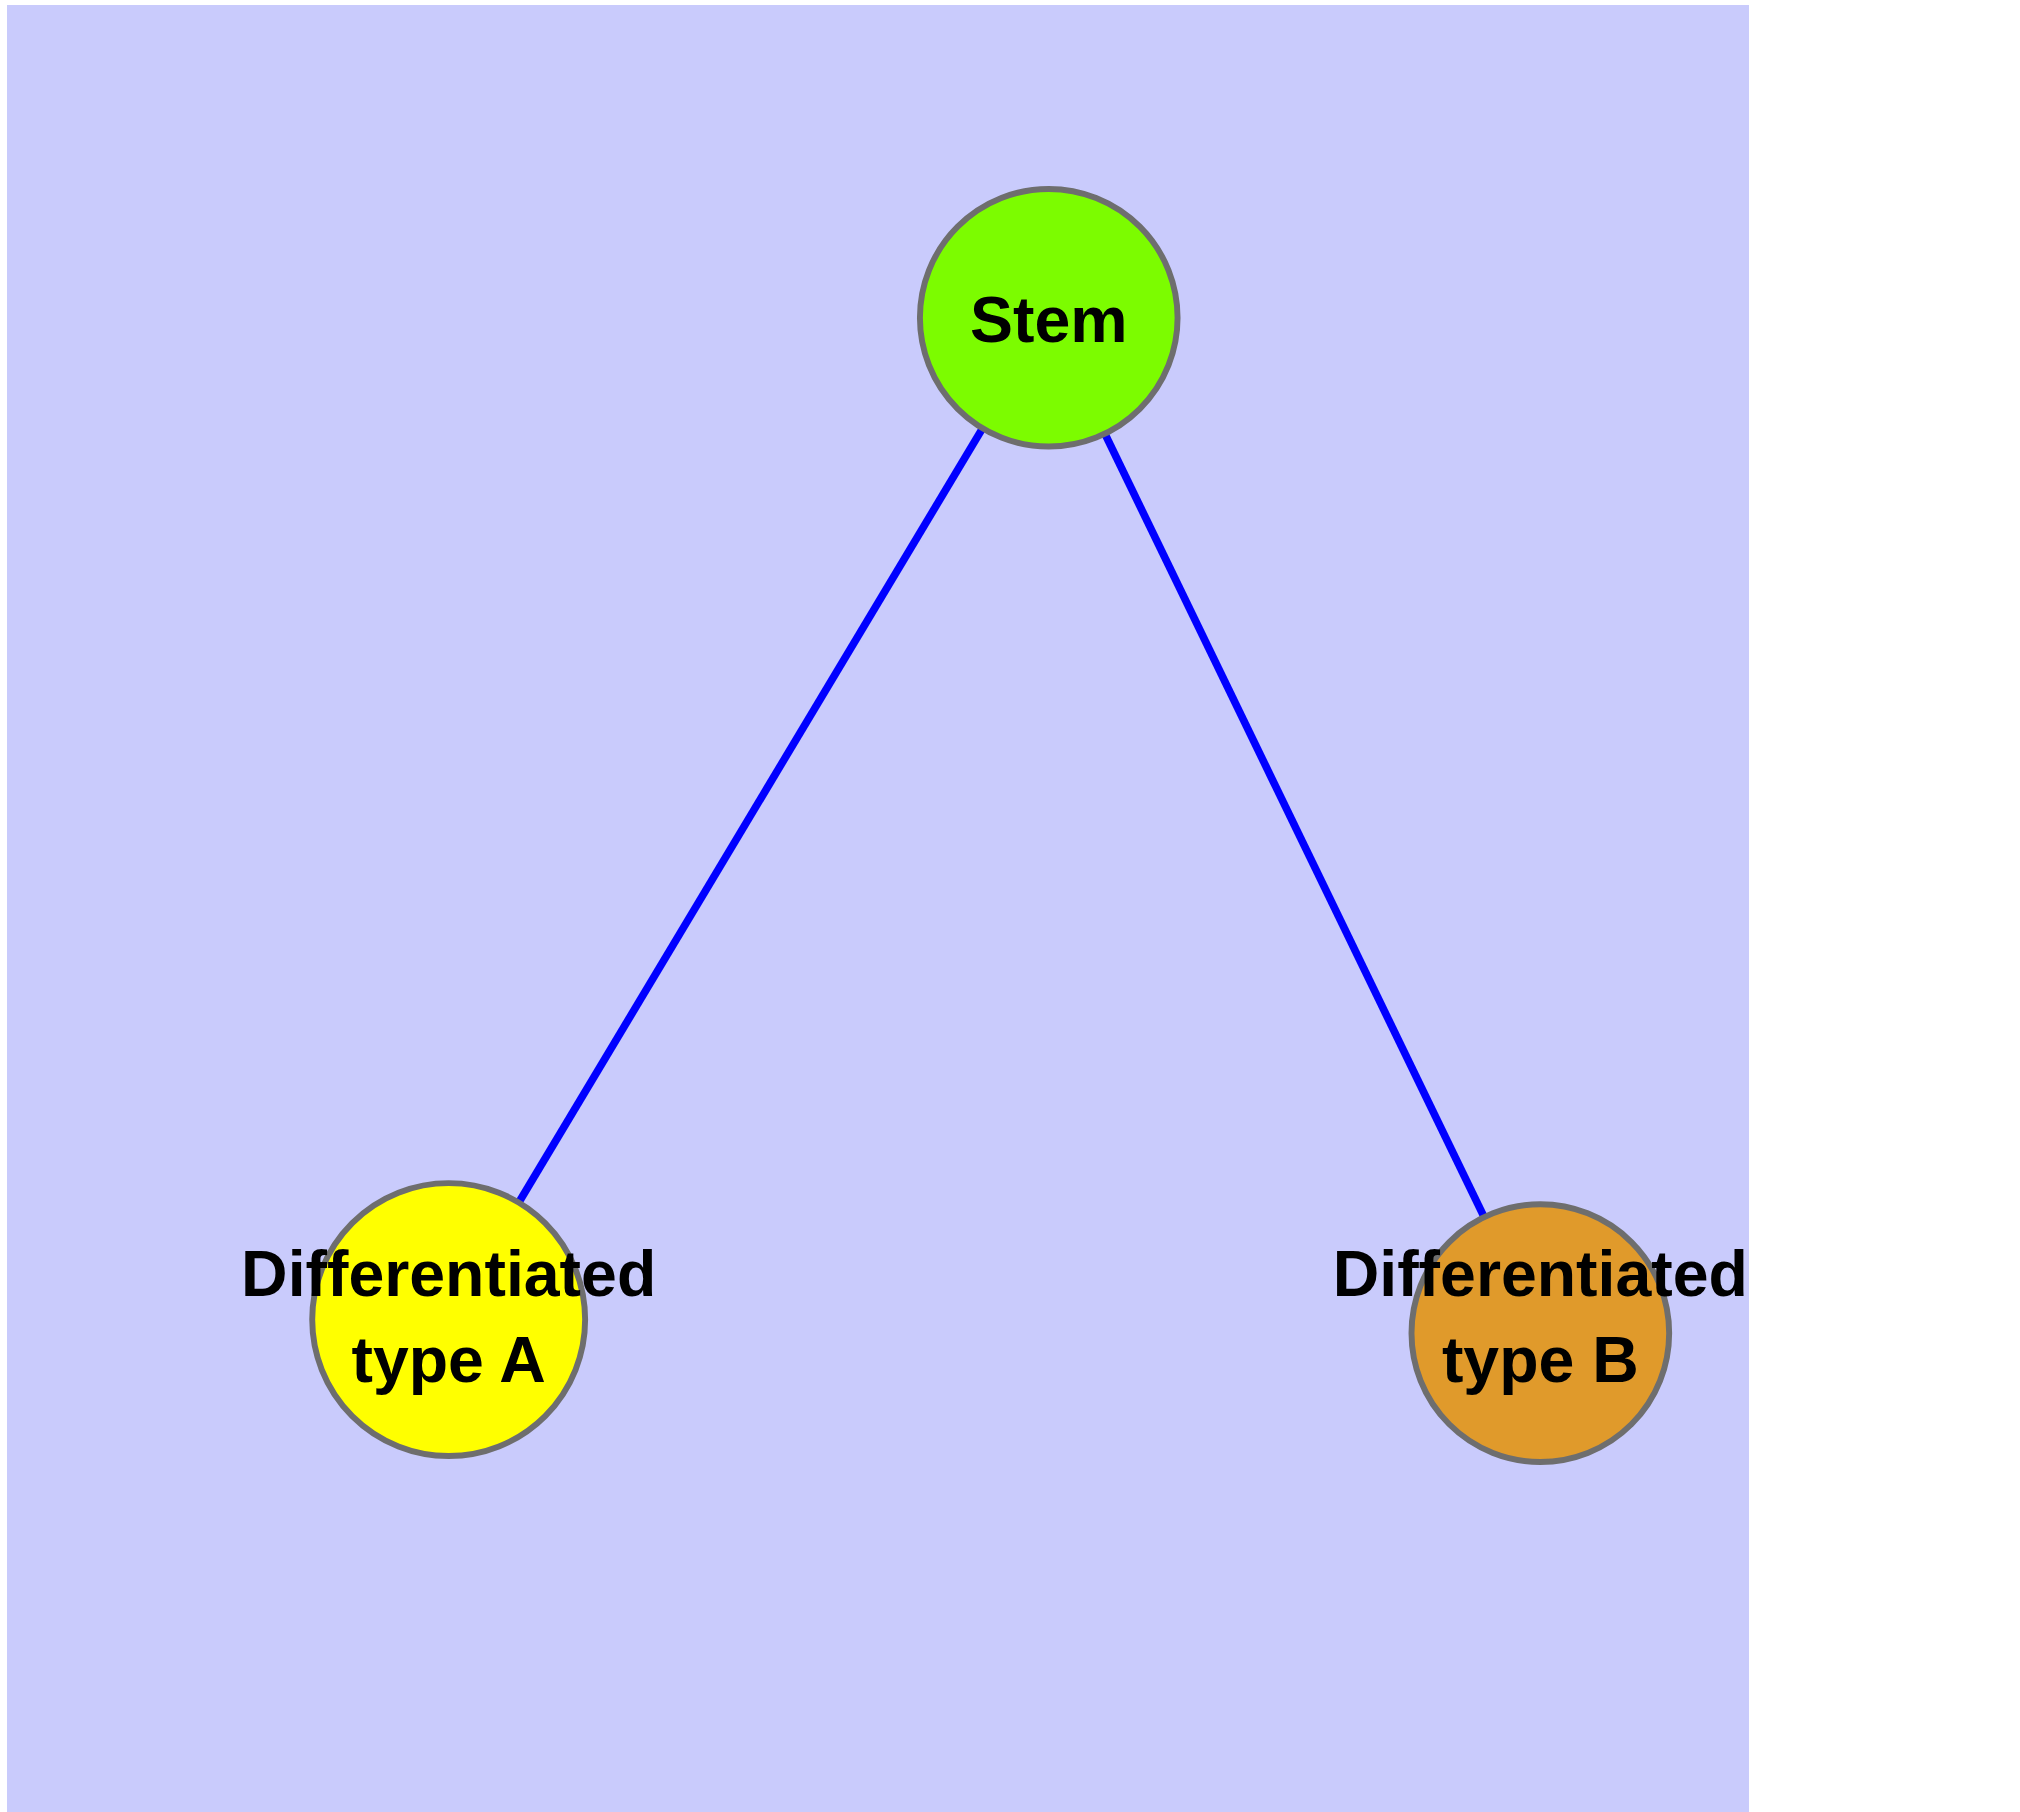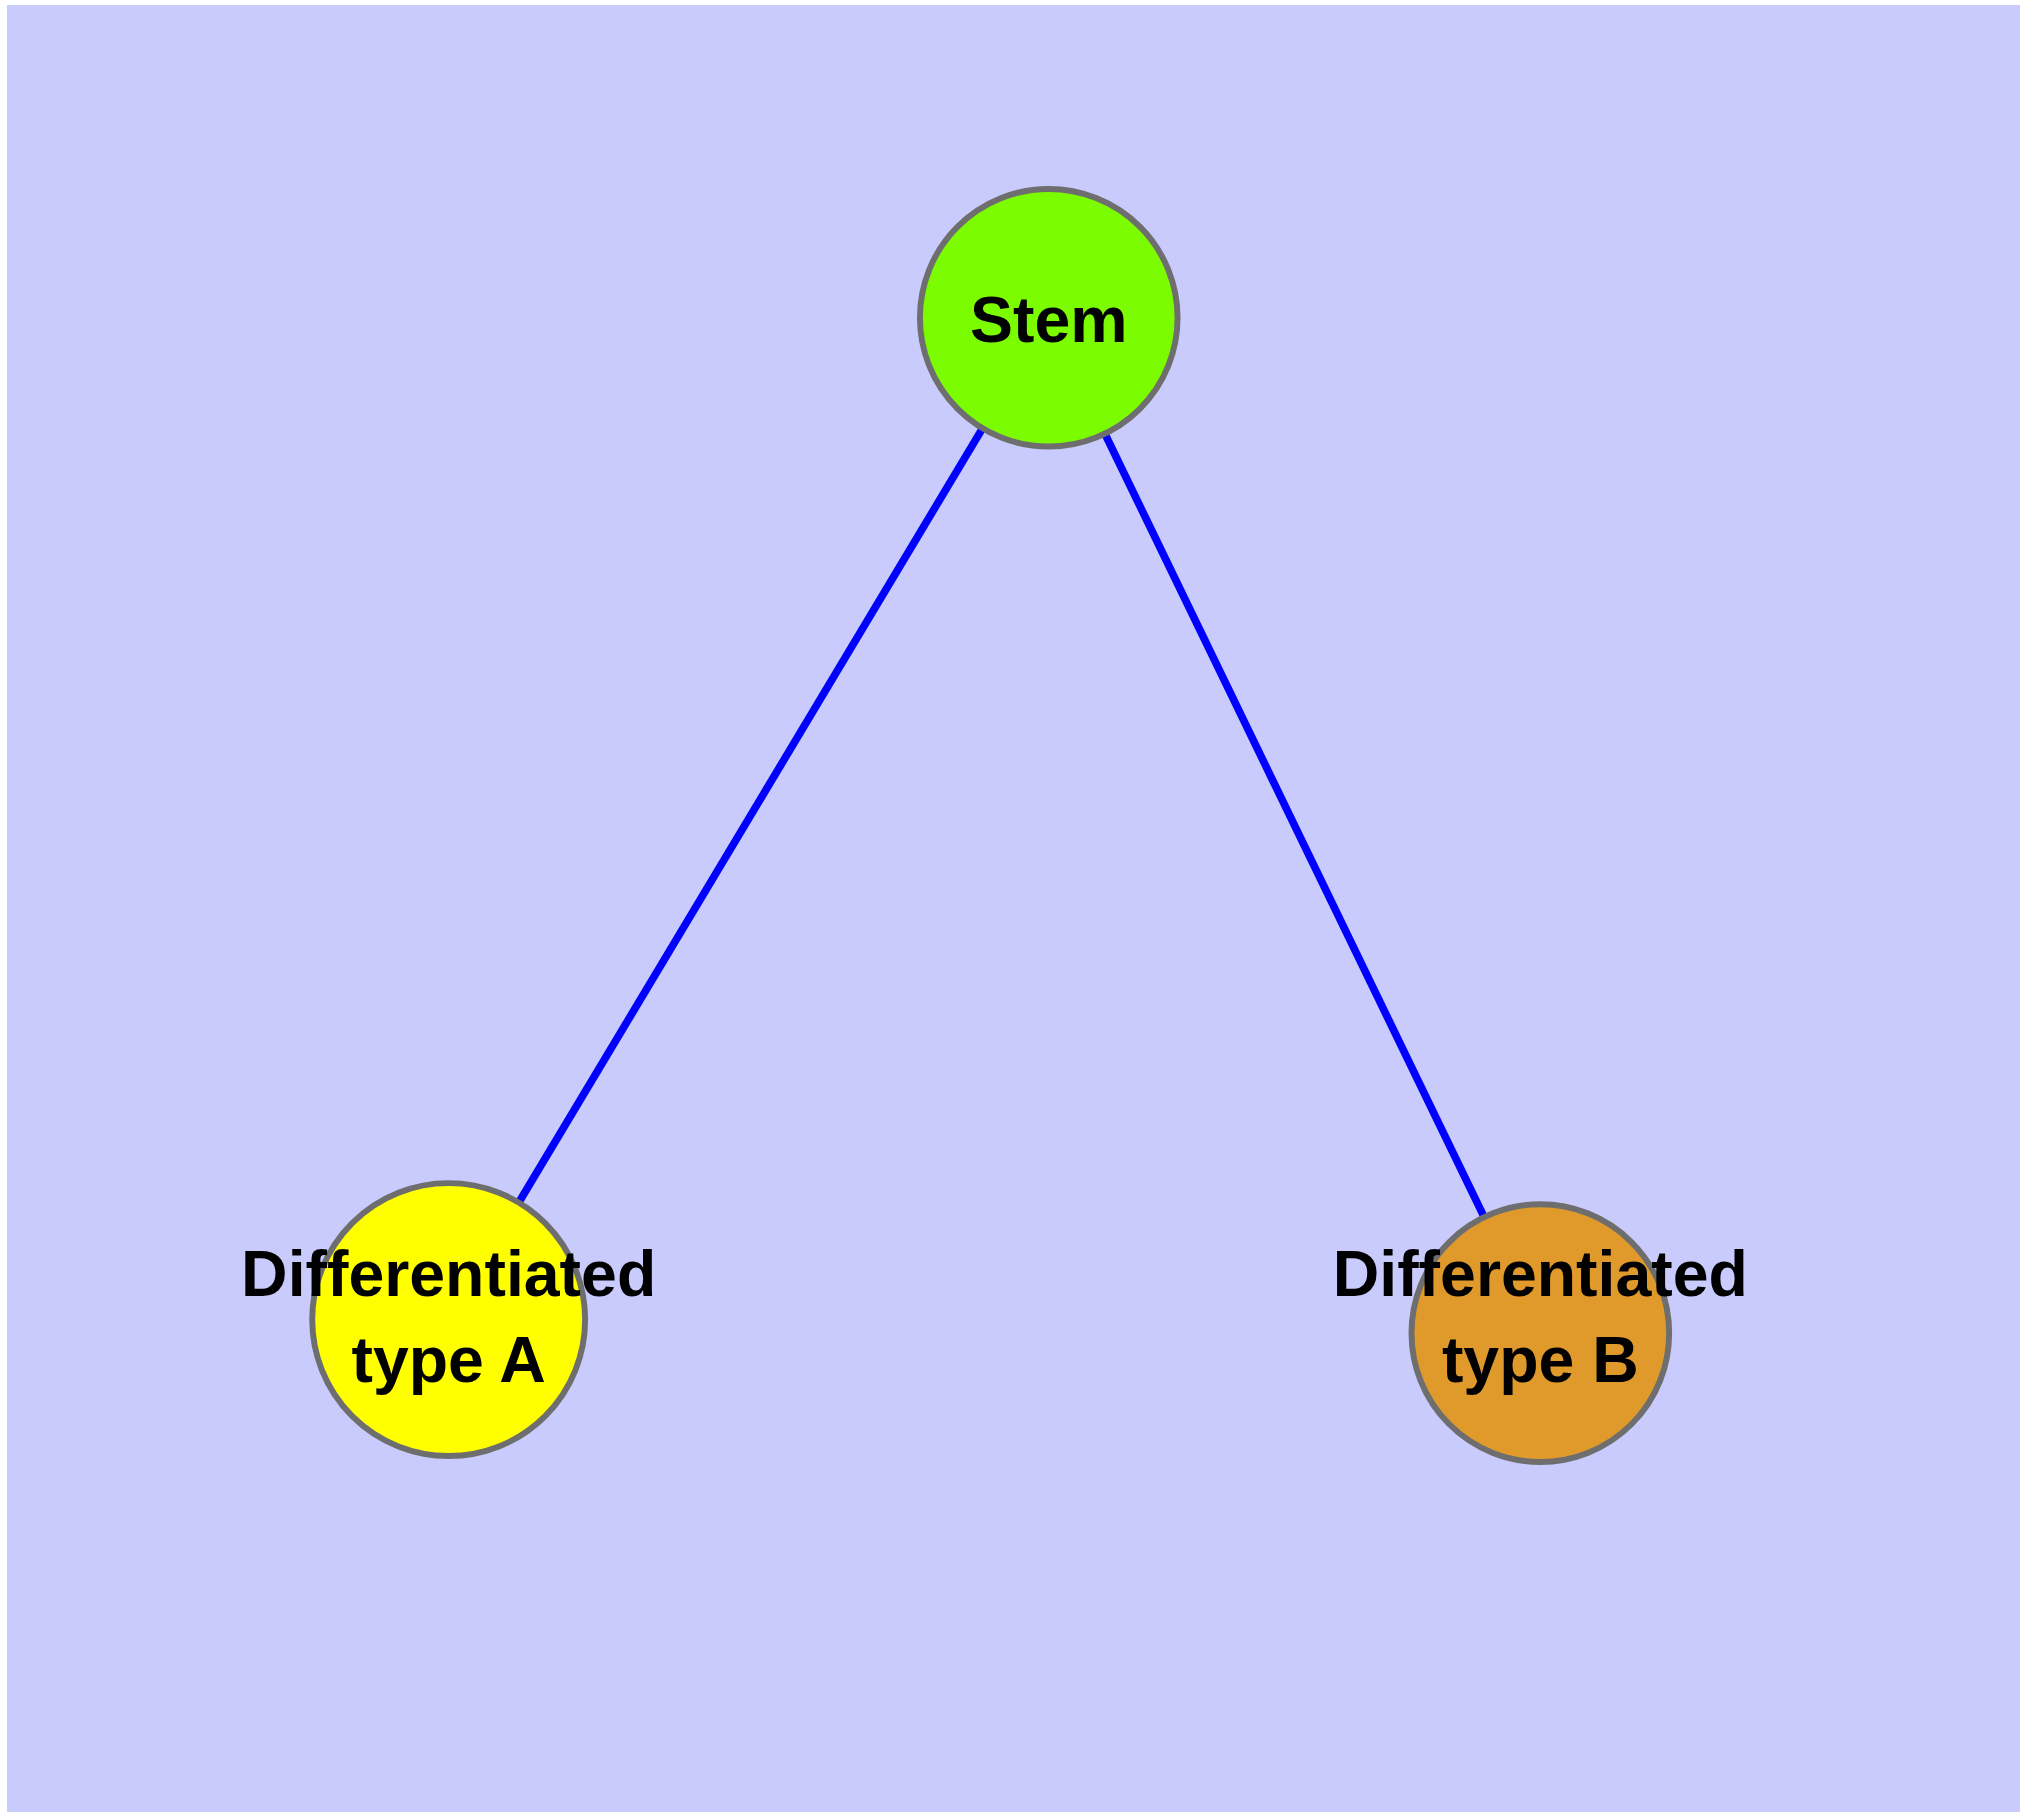--- a/index.html
+++ b/index.html
@@ -19,21 +19,21 @@
   #page {
     position: relative;
     width: 2021px;
     height: 1812px;
     background: #ffffff;
   }
   #canvas {
     position: absolute;
     left: 6.8px;
     top: 5.1px;
-    width: 2014px;
+    width: 1742px;
     height: 1807px;
     background: #c9cbfc;
     overflow: hidden;
   }
 
   
   #graph {
     position: absolute;
     left: 0;
     top: 0;

